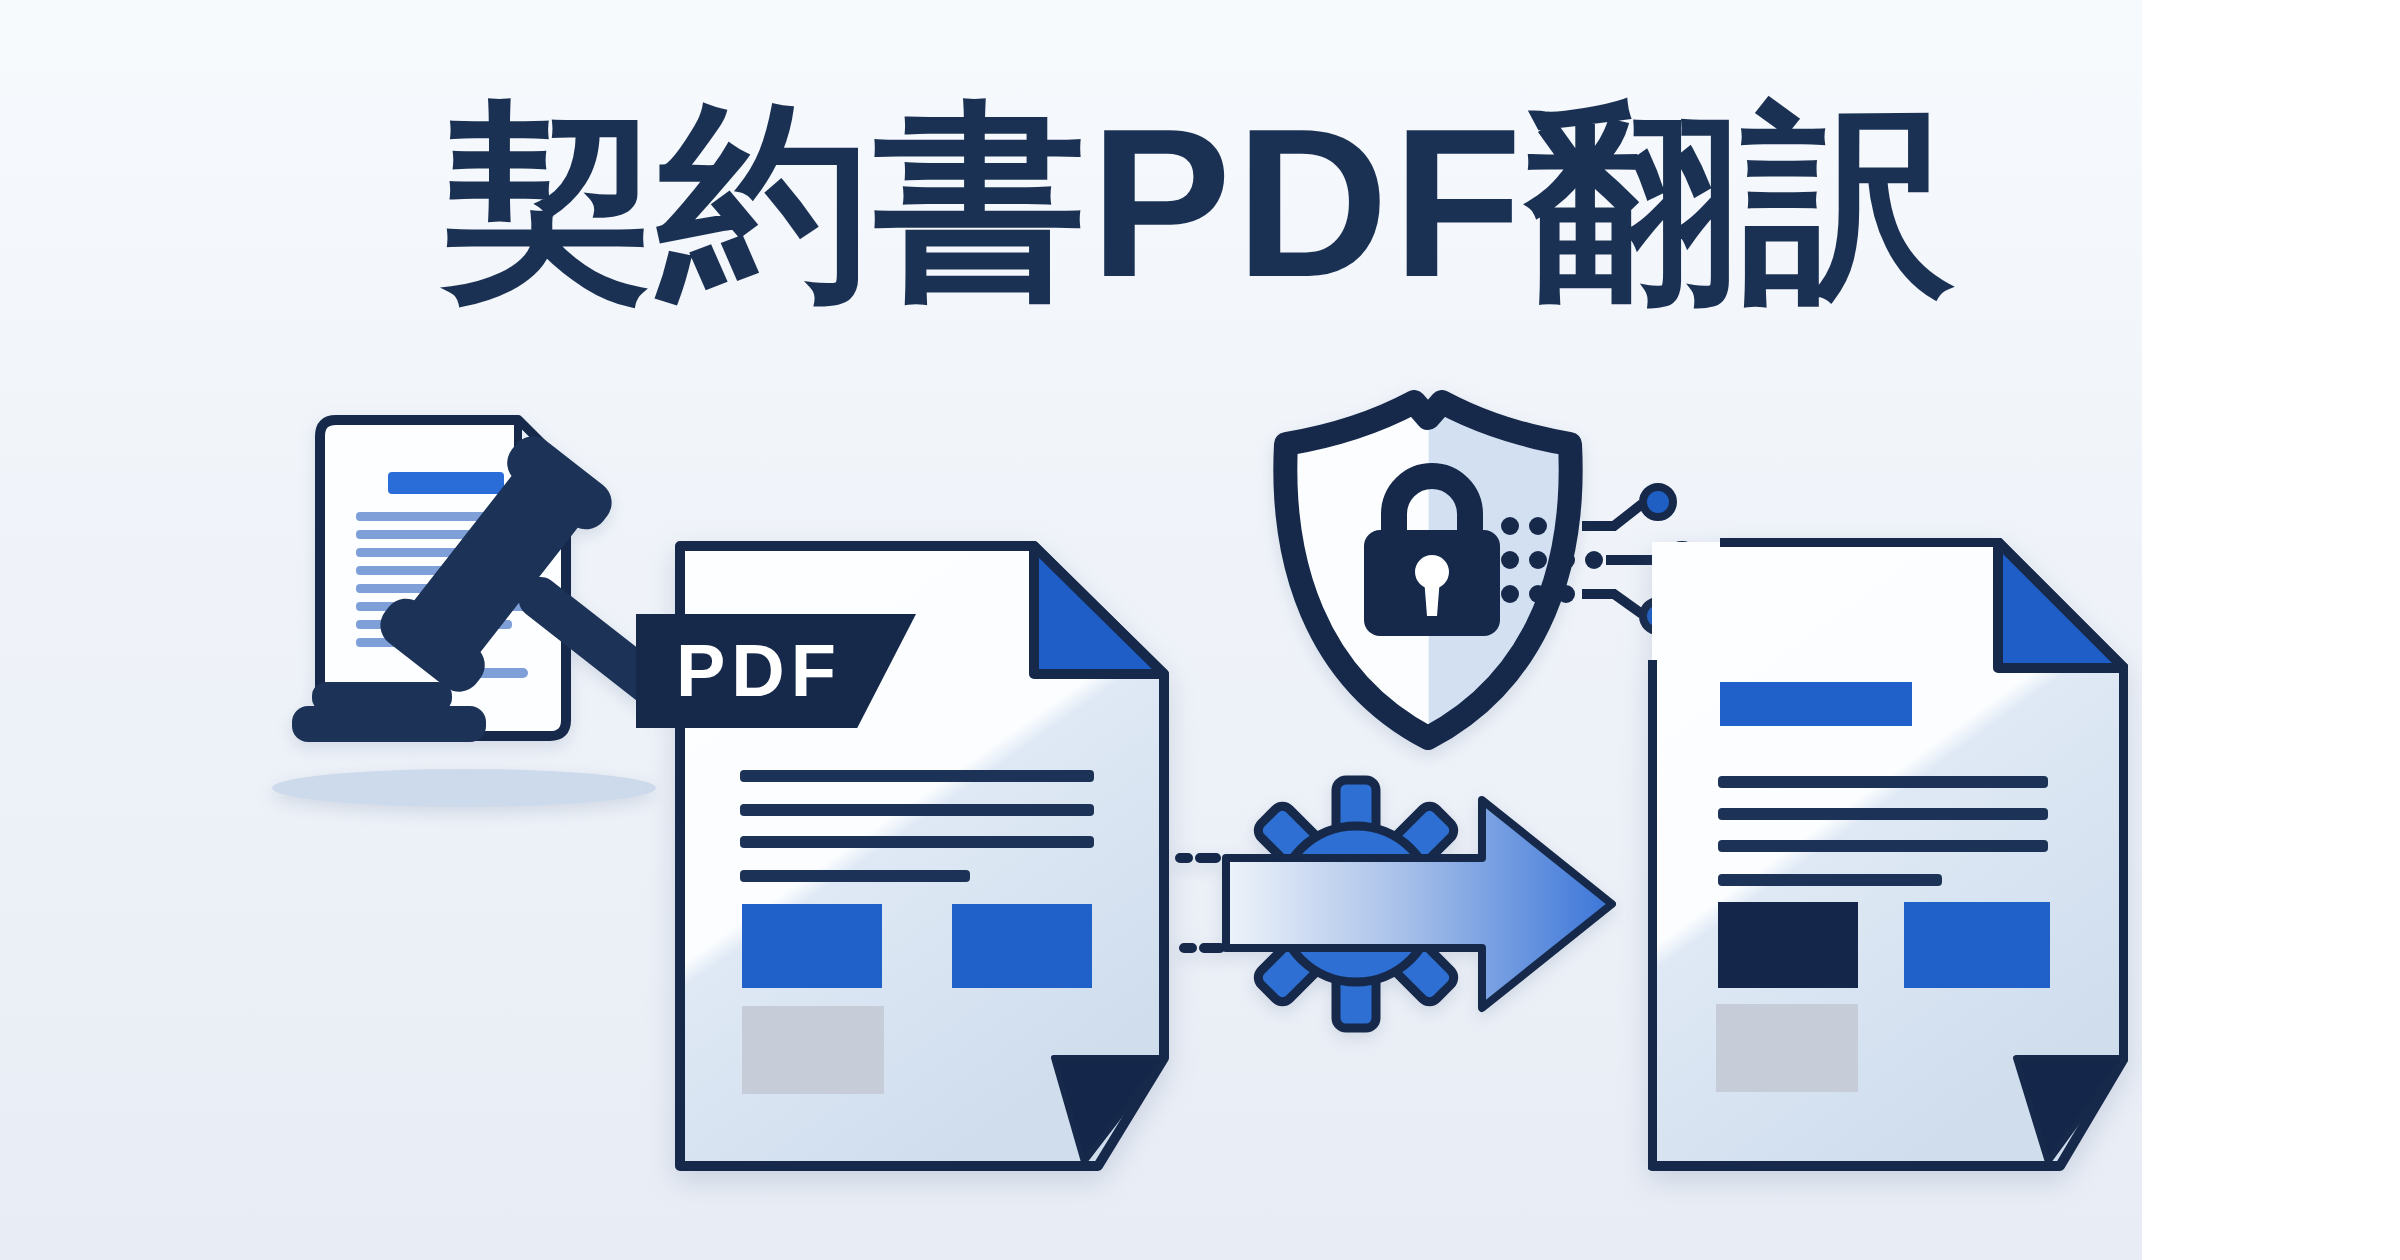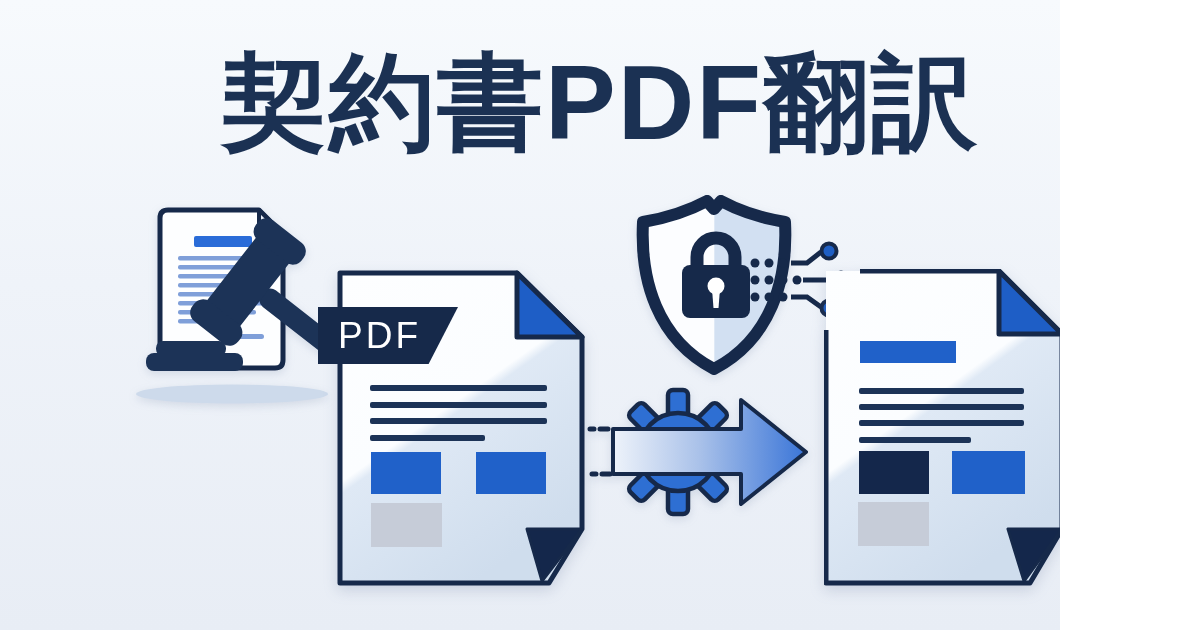--- a/index.html
+++ b/index.html
@@ -1,37 +1,38 @@
 <!DOCTYPE html>
 <html><head>
 <meta charset="utf-8">
 <style>
   html,body{margin:0;padding:0;}
   .canvas{
     position:relative;width:1060px;height:630px;overflow:hidden;
     background:linear-gradient(180deg,#f7fafd 0%,#eff3f9 45%,#e8edf5 100%);
     font-family:"Liberation Sans","DejaVu Sans",sans-serif;
+    padding-left:11px;
   }
   .abs{position:absolute;}
   .title{
     left:0;top:44px;width:1200px;text-align:center;
     font-size:106px;font-weight:700;letter-spacing:2px;
     color:#1b3153;line-height:1.1;margin:0;white-space:nowrap;
   }
   .doc-shadowed{filter:drop-shadow(0 5px 7px rgba(90,110,150,0.22));}
   .soft{filter:drop-shadow(0 3px 4px rgba(90,110,150,0.18));}
   .pdf-badge{
     left:318px;top:307px;width:140px;height:57px;
     background:#16294a;
     clip-path:polygon(0 0,100% 0,79% 100%,0 100%);
     display:flex;align-items:center;
     filter:drop-shadow(0 3px 3px rgba(40,60,100,0.35));
   }
   .pdf-badge span{
-    color:#ffffff;font-weight:400;font-size:37px;letter-spacing:3px;
+    color:#ffffff;font-weight:700;font-size:37px;letter-spacing:3px;
     padding-left:20px;line-height:1;
   }
 </style>
 </head>
 <body>
 
 <div class="canvas">
 
   <h1 class="abs title">契約書PDF翻訳</h1>
 

